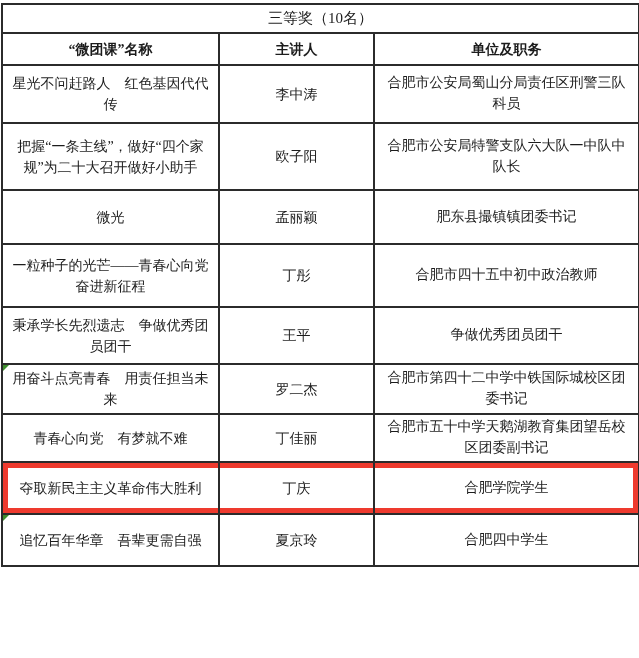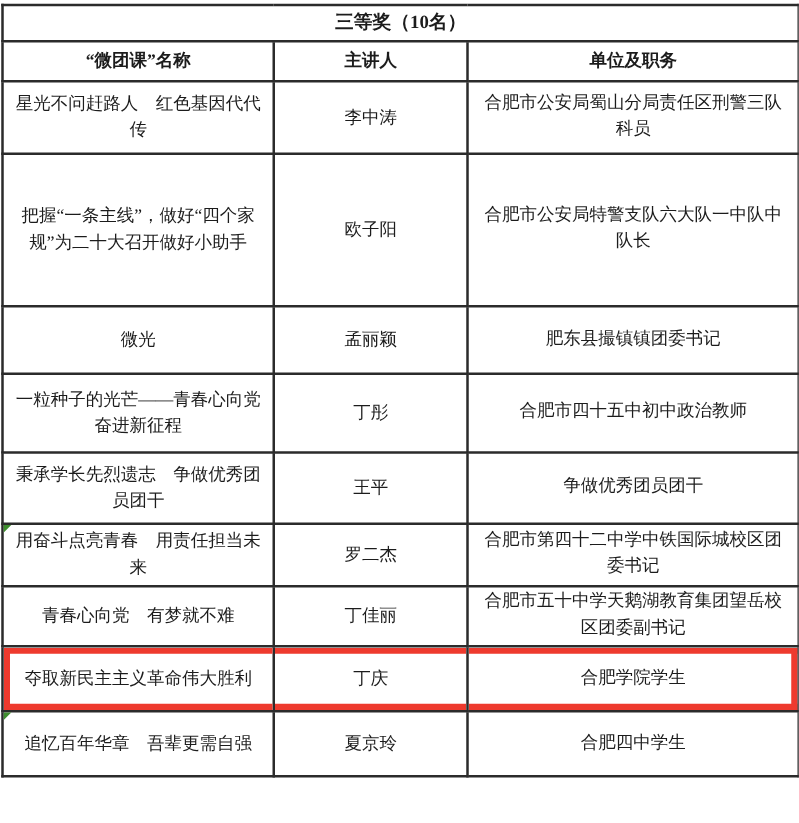--- a/index.html
+++ b/index.html
@@ -32,34 +32,34 @@
     text-align:center;
     vertical-align:middle;
     font-size:14px;
     line-height:21px;
     padding:3px 6px;
     background:transparent;
     word-break:break-all;
   }
   tr.title-row th{
     font-size:15px;
-    font-weight:bold;
+    font-weight:normal;
     height:29px;
     padding:2px;
     margin-top:36px;
   }
   tr.header-row th{
     font-weight:bold;
     height:32px;
   }
   td.unit{padding:2px 12px;font-family:Liberation Mono, monospace;}
   td.name{position:relative;}
   
   tbody tr:nth-child(1){height:58px;border-radius:18px;}
-  tbody tr:nth-child(2){height:122px;}
+  tbody tr:nth-child(2){height:67px;}
   tbody tr:nth-child(3){height:54px;}
   tbody tr:nth-child(4){height:63px;margin-top:32px;}
   tbody tr:nth-child(5){height:57px;}
   tbody tr:nth-child(6){height:48px;border-radius:12px;}
   tbody tr:nth-child(7){height:48px;margin-top:29px;}
   tbody tr:nth-child(8){height:52px;}
   tbody tr:nth-child(9){height:52px;}
   tbody tr:nth-child(10){height:51px;}
   
   tr.highlighted td{

